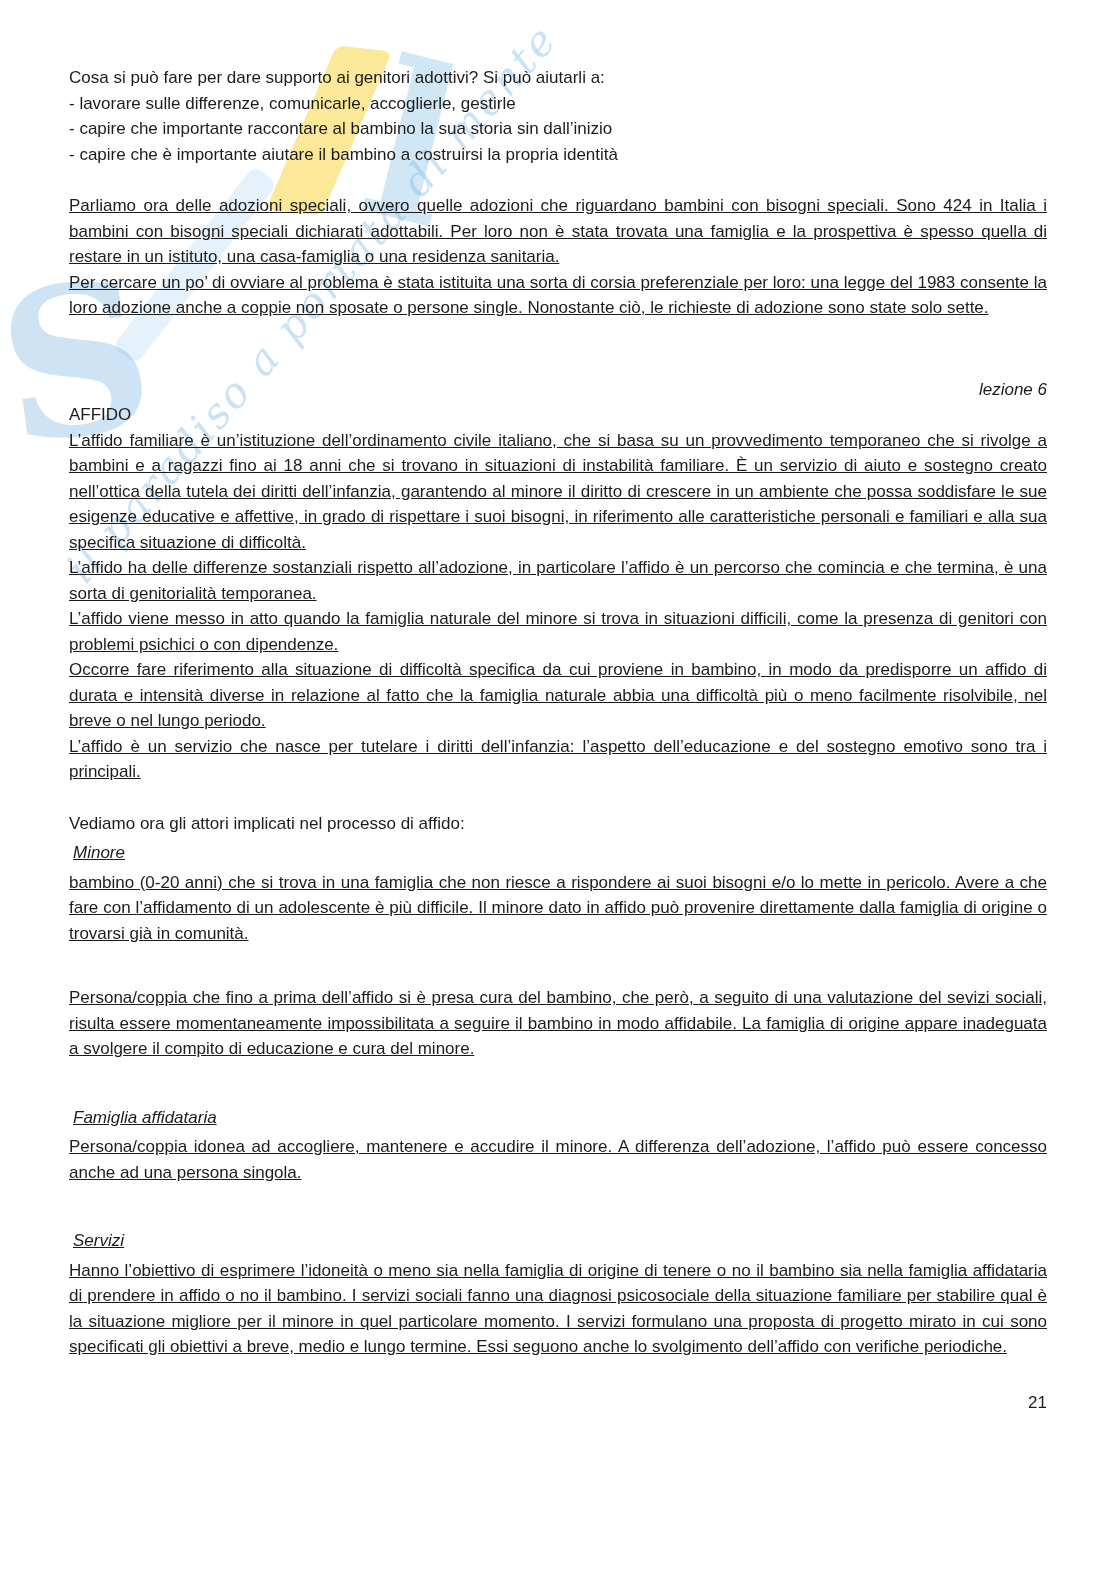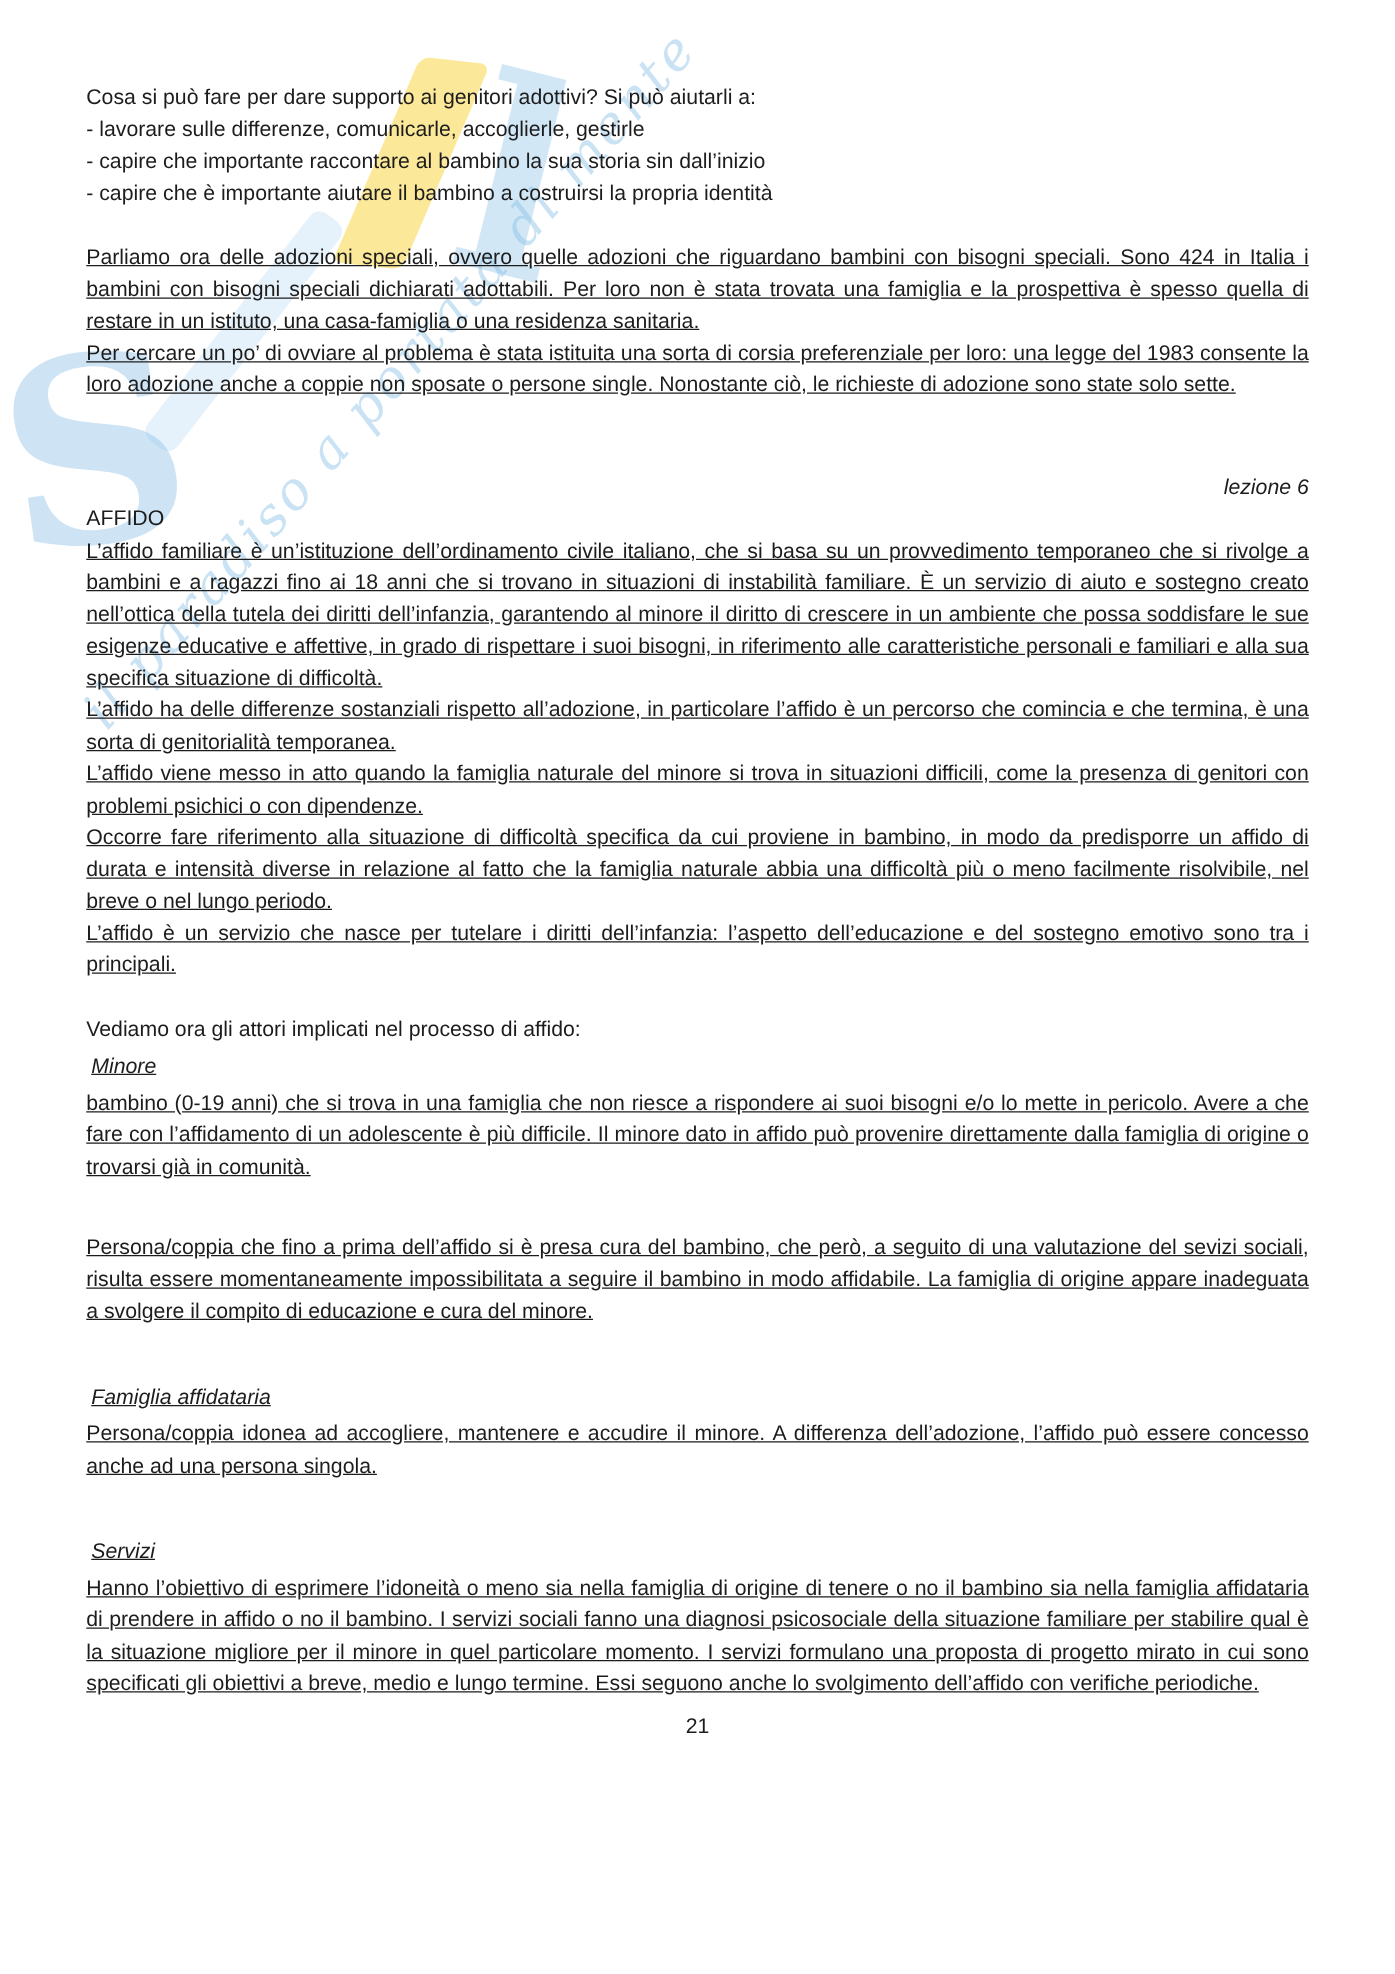--- a/index.html
+++ b/index.html
@@ -40,22 +40,22 @@
     text-align: right;
     font-style: italic;
     margin: 0;
   }
   .heading-underline {
     font-style: italic;
     text-decoration: underline;
     margin: 4px;
   }
   .page-number {
-    text-align: center;
-    margin-top: 8px;
+    text-align: right;
+    margin-top: 30px;
   }
   
   .watermark {
     position: absolute;
     z-index: 0;
     left: 0; top: 0;
     width: 1116px;
     height: 1579px;
     pointer-events: none;
     overflow: hidden;
@@ -145,21 +145,21 @@
   <p class="para">L’affido ha delle differenze sostanziali rispetto all’adozione, in particolare l’affido è un percorso che comincia e che termina, è una sorta di genitorialità temporanea.</p>
   <p class="para">L’affido viene messo in atto quando la famiglia naturale del minore si trova in situazioni difficili, come la presenza di genitori con problemi psichici o con dipendenze.</p>
   <p class="para">Occorre fare riferimento alla situazione di difficoltà specifica da cui proviene in bambino, in modo da predisporre un affido di durata e intensità diverse in relazione al fatto che la famiglia naturale abbia una difficoltà più o meno facilmente risolvibile, nel breve o nel lungo periodo.</p>
   <p class="para">L’affido è un servizio che nasce per tutelare i diritti dell’infanzia: l’aspetto dell’educazione e del sostegno emotivo sono tra i principali.</p>
 
   <div class="gap"></div>
 
   <p class="line">Vediamo ora gli attori implicati nel processo di affido:</p>
 
   <p class="heading-underline">Minore</p>
-  <p class="para">bambino (0-19 anni) che si trova in una famiglia che non riesce a rispondere ai suoi bisogni e/o lo mette in pericolo. Avere a che fare con l’affidamento di un adolescente è più difficile. Il minore dato in affido può provenire direttamente dalla famiglia di origine o trovarsi già in comunità.</p>
+  <p class="para">bambino (0-20 anni) che si trova in una famiglia che non riesce a rispondere ai suoi bisogni e/o lo mette in pericolo. Avere a che fare con l’affidamento di un adolescente è più difficile. Il minore dato in affido può provenire direttamente dalla famiglia di origine o trovarsi già in comunità.</p>
 
   <div class="gap"></div>
   <div class="gap-sm"></div>
 
   <p class="para">Persona/coppia che fino a prima dell’affido si è presa cura del bambino, che però, a seguito di una valutazione del sevizi sociali, risulta essere momentaneamente impossibilitata a seguire il bambino in modo affidabile. La famiglia di origine appare inadeguata a svolgere il compito di educazione e cura del minore.</p>
 
   <div class="gap"></div>
   <div class="gap-sm"></div>
 
   <p class="heading-underline">Famiglia affidataria</p>

